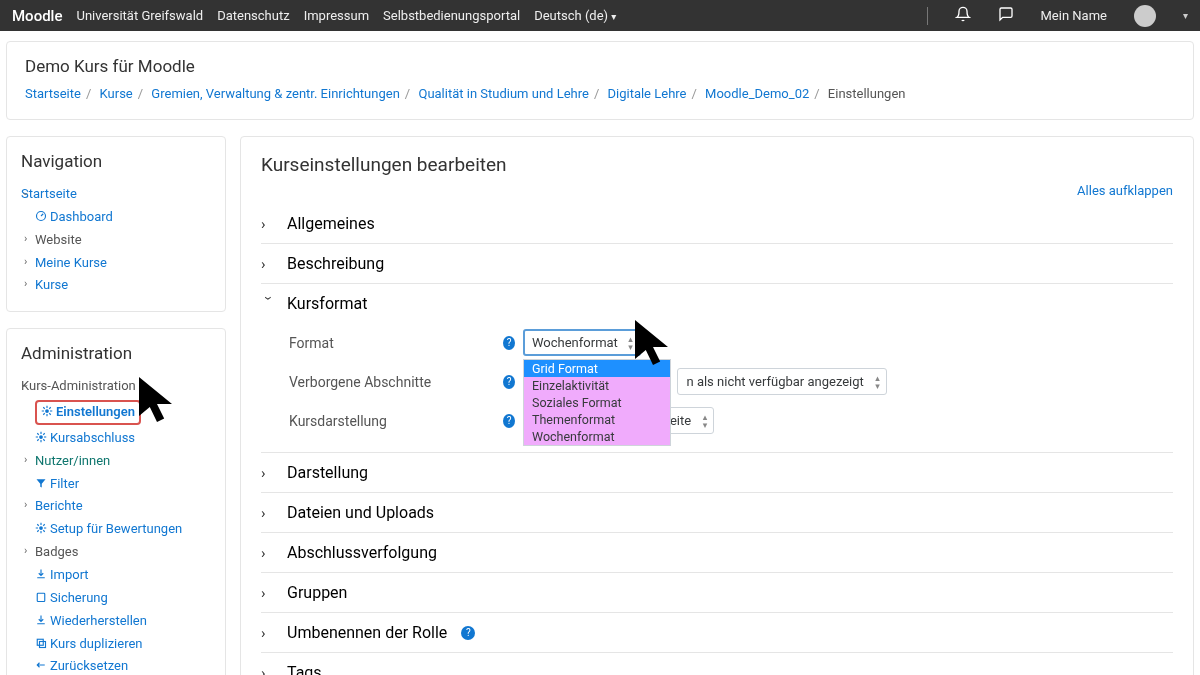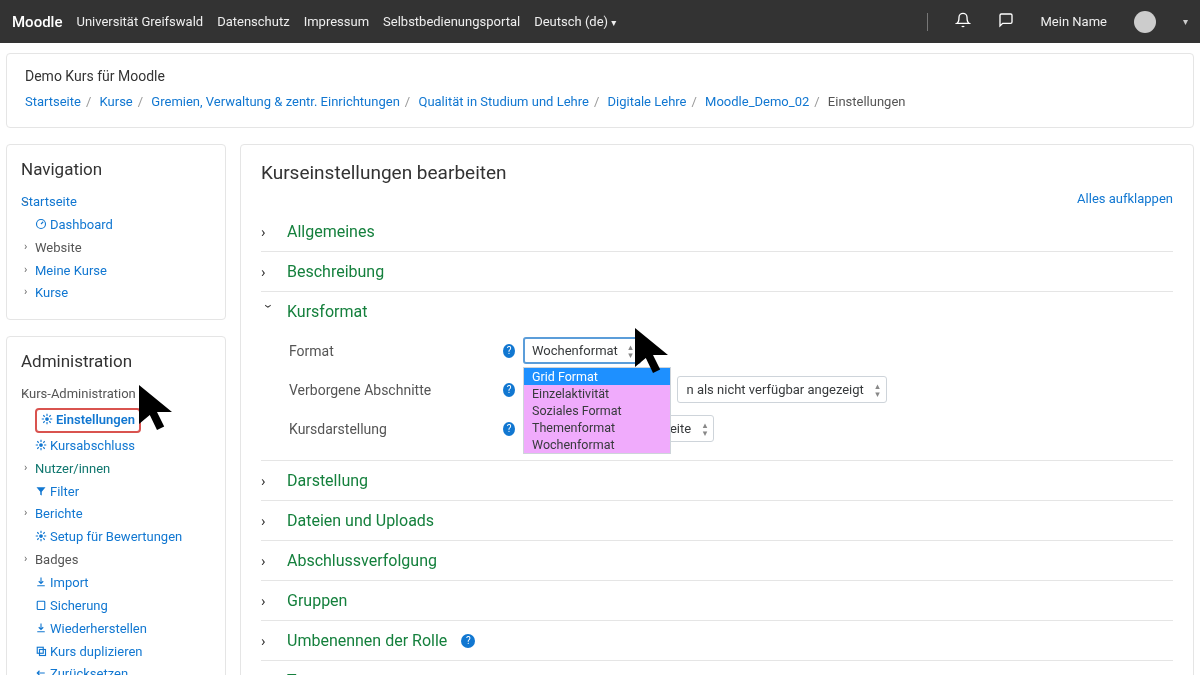--- a/index.html
+++ b/index.html
@@ -1,29 +1,29 @@
 <!DOCTYPE html>
 <html><head>
 <meta charset="utf-8">
 <style>
 * { box-sizing: border-box; margin: 0; padding: 0; }
 body { font-family: -apple-system, BlinkMacSystemFont, "Segoe UI", Roboto, sans-serif; font-size: 14px; color: #373a3c; background: #fff; }
 a { color: #1177d1; text-decoration: none; }
 
-.topbar { background: #333; color: #fff; height: 43px; display: flex; align-items: center; padding: 0 12px; font-size: 13px; }
+.topbar { background: #333; color: #fff; height: 31px; display: flex; align-items: center; padding: 0 12px; font-size: 13px; }
 .topbar .brand { font-size: 15px; font-weight: 500; margin-right: 14px; }
 .topbar .navlinks { display: flex; gap: 14px; flex: 1; }
 .topbar .navlinks span { color: #eee; cursor: pointer; }
 .topbar .right { display: flex; align-items: center; gap: 27px; }
 .topbar .icon { width: 16px; height: 16px; display: inline-block; }
 .avatar { width: 22px; height: 22px; border-radius: 50%; background: #ccc; display: inline-block; }
 .divider { width: 1px; height: 18px; background: #777; }
 
 .page-header { margin: 10px 6px 16px 6px; border: 1px solid #e5e5e5; border-radius: 4px; padding: 14px 18px 18px 18px; }
-.page-title { font-size: 14px; font-weight: 400; color: #333; margin-bottom: 10px; }
+.page-title { font-size: 17px; font-weight: 400; color: #333; margin-bottom: 10px; }
 .breadcrumb { font-size: 13px; }
 .breadcrumb span.sep { color: #999; margin: 0 5px; }
 .breadcrumb span.current { color: #555; }
 
 .layout { display: flex; gap: 14px; padding: 0 6px 10px 6px; }
 .sidecol { width: 220px; flex-shrink: 0; }
 .maincol { flex: 1; border: 1px solid #e5e5e5; border-radius: 4px; padding: 16px 20px; position: relative; }
 
 .block { border: 1px solid #e5e5e5; border-radius: 4px; margin-bottom: 16px; padding: 14px 14px; }
 .block-title { font-size: 17px; font-weight: 400; margin-bottom: 12px; color: #333; }
@@ -37,21 +37,21 @@
 .highlight-box { border: 2px solid #d9534f; border-radius: 4px; padding: 1px 4px; display: inline-block; }
 
 .main-heading { font-size: 19px; font-weight: 400; color: #333; margin-bottom: 6px; }
 .expandall { text-align: right; margin-bottom: 6px; }
 .expandall a { font-size: 13px; }
 
 .section-row { border-bottom: 1px solid #e5e5e5; padding: 10px 0; }
 .section-row:last-of-type { border-bottom: none; }
 .section-header { display: flex; align-items: center; gap: 10px; cursor: pointer; }
 .section-header .chev { width: 16px; font-size: 15px; color: #333; }
-.section-header .label { font-size: 16px; color: #15803d; }
+.section-header .label { font-size: 16px; color: #000000; }
 .help-icon { display: inline-flex; width: 14px; height: 14px; border-radius: 50%; background: #1177d1; color: #fff; font-size: 10px; align-items: center; justify-content: center; margin-left: 4px; }
 
 .section-body { padding: 10px 0 2px 28px; }
 .form-row { display: flex; align-items: center; padding: 6px 0; min-height: 34px; }
 .form-label { width: 210px; font-size: 14px; color: #555; display: flex; align-items: center; }
 .form-help { width: 24px; display: flex; justify-content: flex-end; padding-right: 8px; }
 .form-field { flex: 1; position: relative; }
 .select-box { border: 1px solid #ced4da; border-radius: 3px; padding: 5px 22px 5px 8px; font-size: 13px; background: #fff; display: inline-flex; align-items: center; position: relative; }
 .select-box.open { border: 2px solid #5b9dd9; padding: 4px 21px 4px 7px; }
 .select-box .updown { position: absolute; right: 6px; font-size: 9px; line-height: 8px; color: #888; }

